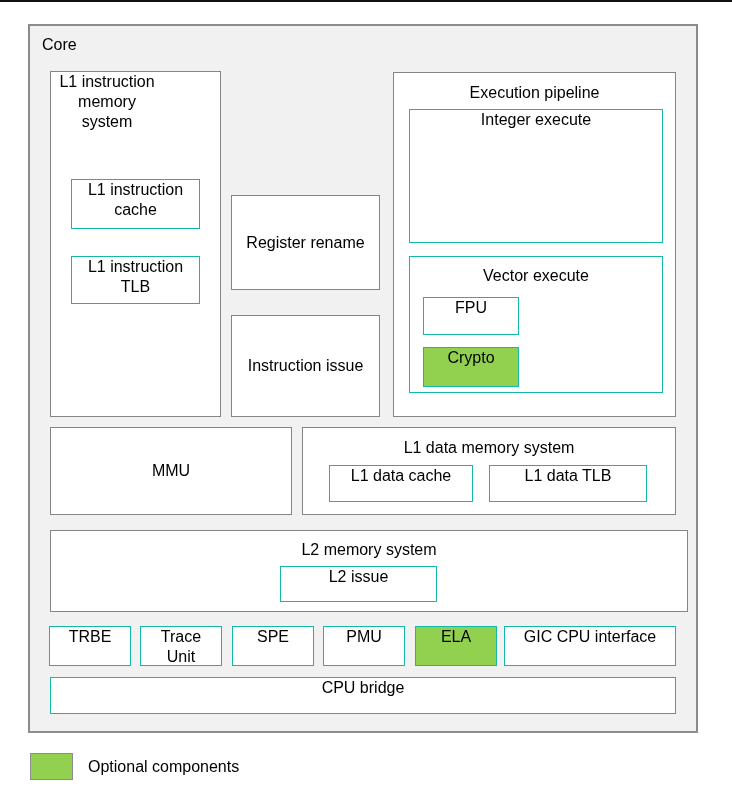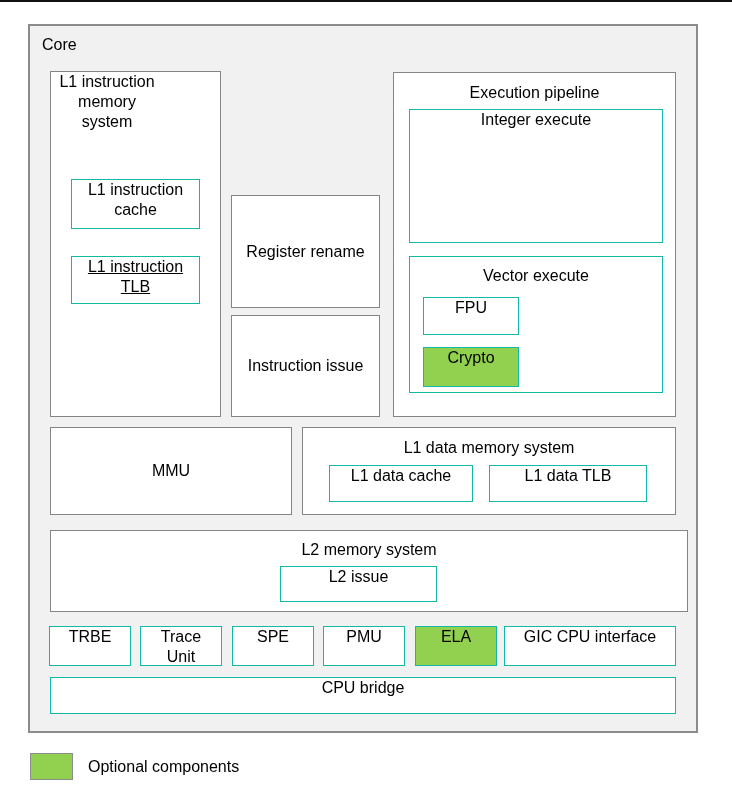--- a/index.html
+++ b/index.html
@@ -31,25 +31,25 @@
   <div class="box core" style="left:28px;top:24px;width:670px;height:709px;">
     <span class="core-label">Core</span>
   </div>
 
   <div class="box titled" style="left:50px;top:71px;width:171px;height:346px;">
     <span class="title wrap-l1i">L1 instruction memory system</span>
   </div>
   <div class="box leaf" style="left:71px;top:179px;width:129px;height:50px;">
     <span>L1 instruction cache</span>
   </div>
-  <div class="box leaf" style="left:71px;top:256px;width:129px;height:48px;text-decoration:underline;">
+  <div class="box leaf" style="left:71px;top:256px;width:129px;height:48px;">
     <span class="wrap-tlb">L1 instruction TLB</span>
   </div>
 
-  <div class="box centered" style="left:231px;top:195px;width:149px;height:113px;">
+  <div class="box centered" style="left:231px;top:195px;width:149px;height:95px;">
     <span>Register rename</span>
   </div>
   <div class="box centered" style="left:231px;top:315px;width:149px;height:102px;">
     <span>Instruction issue</span>
   </div>
 
   <div class="box titled" style="left:393px;top:72px;width:283px;height:345px;padding-top:10px;">
     <span class="title">Execution pipeline</span>
   </div>
   <div class="box leaf" style="left:409px;top:109px;width:254px;height:134px;">

